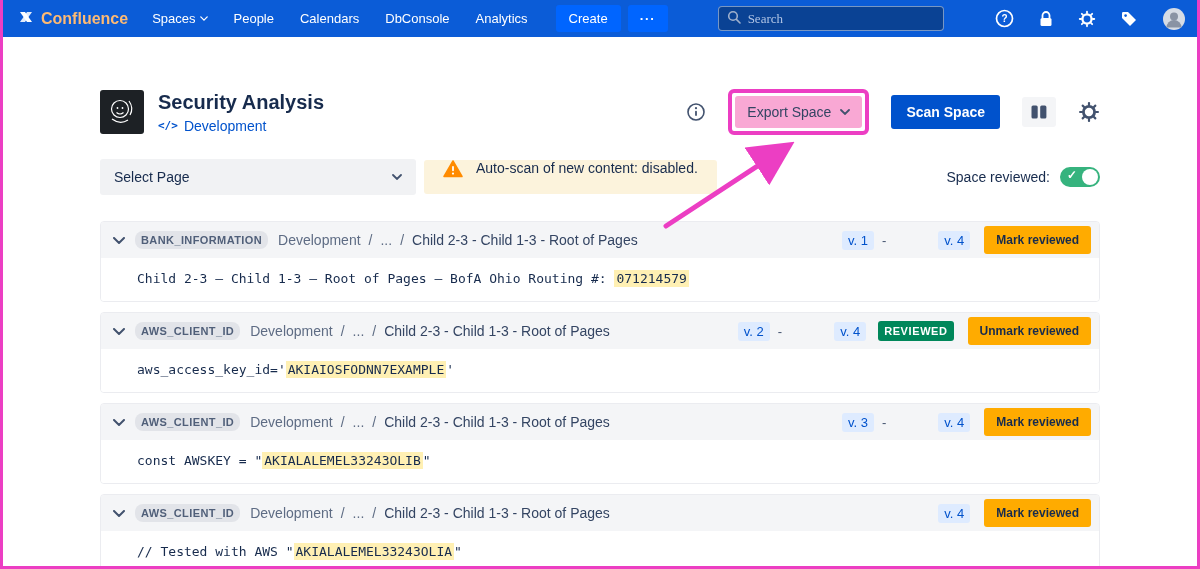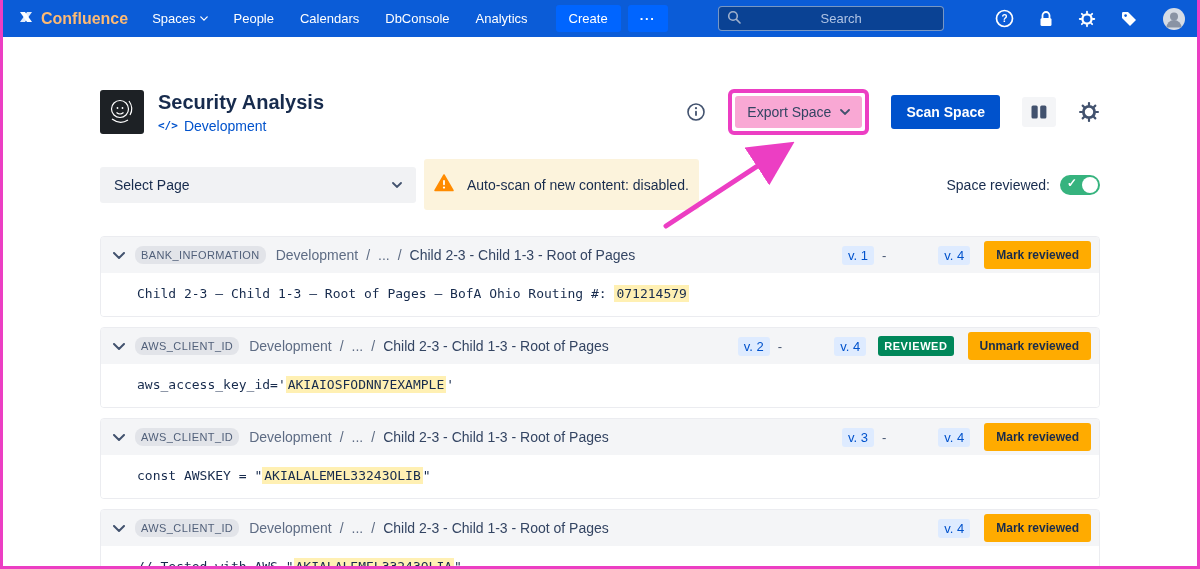--- a/index.html
+++ b/index.html
@@ -22,21 +22,21 @@
   .btn-create { background: #0065FF; color: #fff; border: none; border-radius: 3px;
     font-family: inherit; font-size: 13px; font-weight: 500; padding: 6px 13px;
     margin-left: 2px; cursor: pointer; }
   .btn-more { background: #0065FF; color: #fff; border: none; border-radius: 3px;
     font-family: inherit; font-size: 13px; font-weight: bold; letter-spacing: 1px;
     padding: 6px 12px; margin-left: 7px; cursor: pointer; }
   .search { margin-left: 50px; width: 226px; height: 25px; background: #0A4294;
     border: 1px solid rgba(255,255,255,0.45); border-radius: 4px; display: flex;
     align-items: center; gap: 7px; padding: 0 8px; }
   .search input { flex: 1; background: transparent; border: none; outline: none;
-    color: #fff; font-family: Liberation Sans, sans-serif; font-size: 13px; min-width: 0; text-align: center; }
+    color: #fff; font-family: Liberation Serif, serif; font-size: 13px; min-width: 0; }
   .search input::placeholder { color: #AFC3E4; }
   .nav-icons { margin-left: auto; display: flex; align-items: center; gap: 24px; }
   .nav-ic { display: inline-flex; cursor: pointer; }
   .avatar { display: inline-flex; border-radius: 50%; overflow: hidden; cursor: pointer; }
 
   
   .main { padding: 0 100px; }
   .page-header { margin-top: 52px; display: flex; align-items: center; }
   .space-icon { width: 44px; height: 44px; border-radius: 3px; background: #1d2125;
     display: flex; align-items: center; justify-content: center; margin-right: 14px; }
@@ -55,39 +55,39 @@
   .btn-scan { background: #0052CC; color: #fff; font-family: inherit; font-size: 14px;
     font-weight: 600; padding: 9px 15px; border: none; border-radius: 3px; cursor: pointer; }
   .btn-panel { width: 34px; height: 30px; background: #F4F5F7; border: none; border-radius: 3px;
     display: inline-flex; align-items: center; justify-content: center; cursor: pointer; }
 
   
   .filter-row { margin-top: 24px; display: flex; align-items: center; }
   .select-page { width: 316px; height: 36px; background: #F1F2F4; border-radius: 3px;
     display: flex; align-items: center; justify-content: space-between; padding: 0 14px;
     font-size: 14px; color: #172B4D; cursor: pointer; }
-  .banner { margin-left: 8px; height: 51px; background: #FCF3DC; border-radius: 3px;
-    display: flex; align-items: center; gap: 13px; padding: 0 10px; font-size: 14px; }
+  .banner { margin-left: 8px; height: 34px; background: #FCF3DC; border-radius: 3px;
+    display: flex; align-items: flex-start; gap: 13px; padding: 0 19px; font-size: 14px; }
   .reviewed-toggle-wrap { margin-left: auto; display: flex; align-items: center; gap: 10px;
     font-size: 14px; }
   .toggle { position: relative; width: 40px; height: 20px; border-radius: 10px;
     background: #36B37E; cursor: pointer; display: inline-block; }
   .toggle .check { position: absolute; left: 7px; top: 1px; color: #fff; font-size: 12px;
     font-weight: bold; }
   .toggle .knob { position: absolute; right: 2px; top: 2px; width: 16px; height: 16px;
     border-radius: 50%; background: #fff; }
 
   
   .findings { margin-top: 26px; }
   .card { border: 1px solid #EBECF0; border-radius: 4px; margin-bottom: 10px;
     background: #fff; overflow: hidden; }
   .card-head { height: 36px; background: #F4F5F7; display: flex; align-items: center;
     gap: 10px; padding: 0 8px 0 12px; }
   .caret { display: inline-flex; cursor: pointer; }
-  .type-badge { background: #E2E4E9; color: #505F79; font-size: 11px; font-weight: normal;
+  .type-badge { background: #E2E4E9; color: #505F79; font-size: 11px; font-weight: bold;
     letter-spacing: 0.4px; padding: 3px 6px; border-radius: 8px; white-space: nowrap; }
   .crumbs { display: flex; align-items: center; gap: 8px; font-size: 14px; color: #5E6C84;
     white-space: nowrap; }
   .crumb { cursor: pointer; }
   .crumb-page { color: #344563; font-weight: 500; }
   .head-right { margin-left: auto; display: flex; align-items: center; gap: 8px; }
   .ver { background: #DEEBFF; color: #0052CC; font-size: 13px; padding: 2px 6px;
     border-radius: 3px; cursor: pointer; text-decoration: none; margin-left: 44px; }
   .ver-sep { color: #42526E; font-size: 13px; }
   .badge-reviewed { background: #00875A; color: #fff; font-size: 11px; font-weight: bold;

